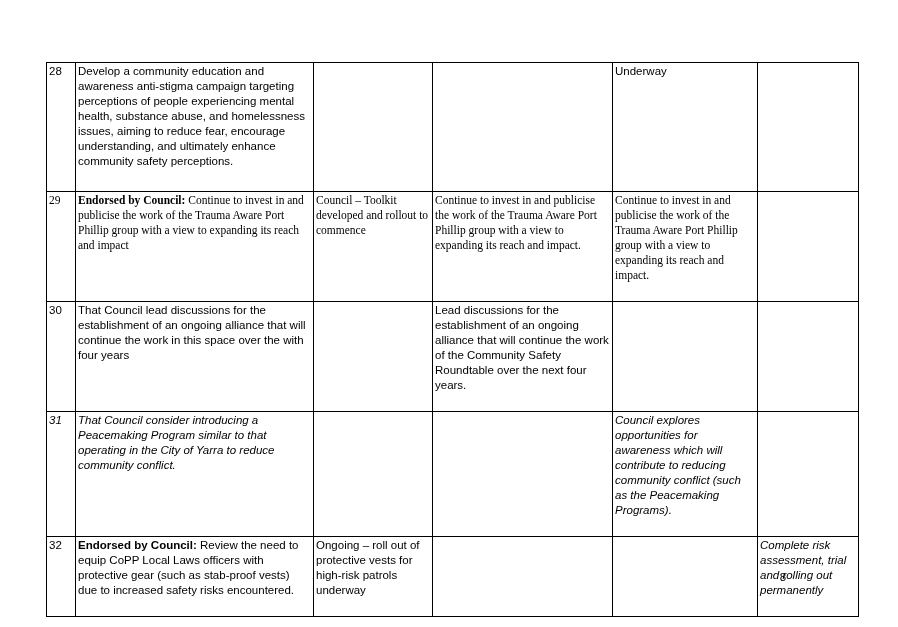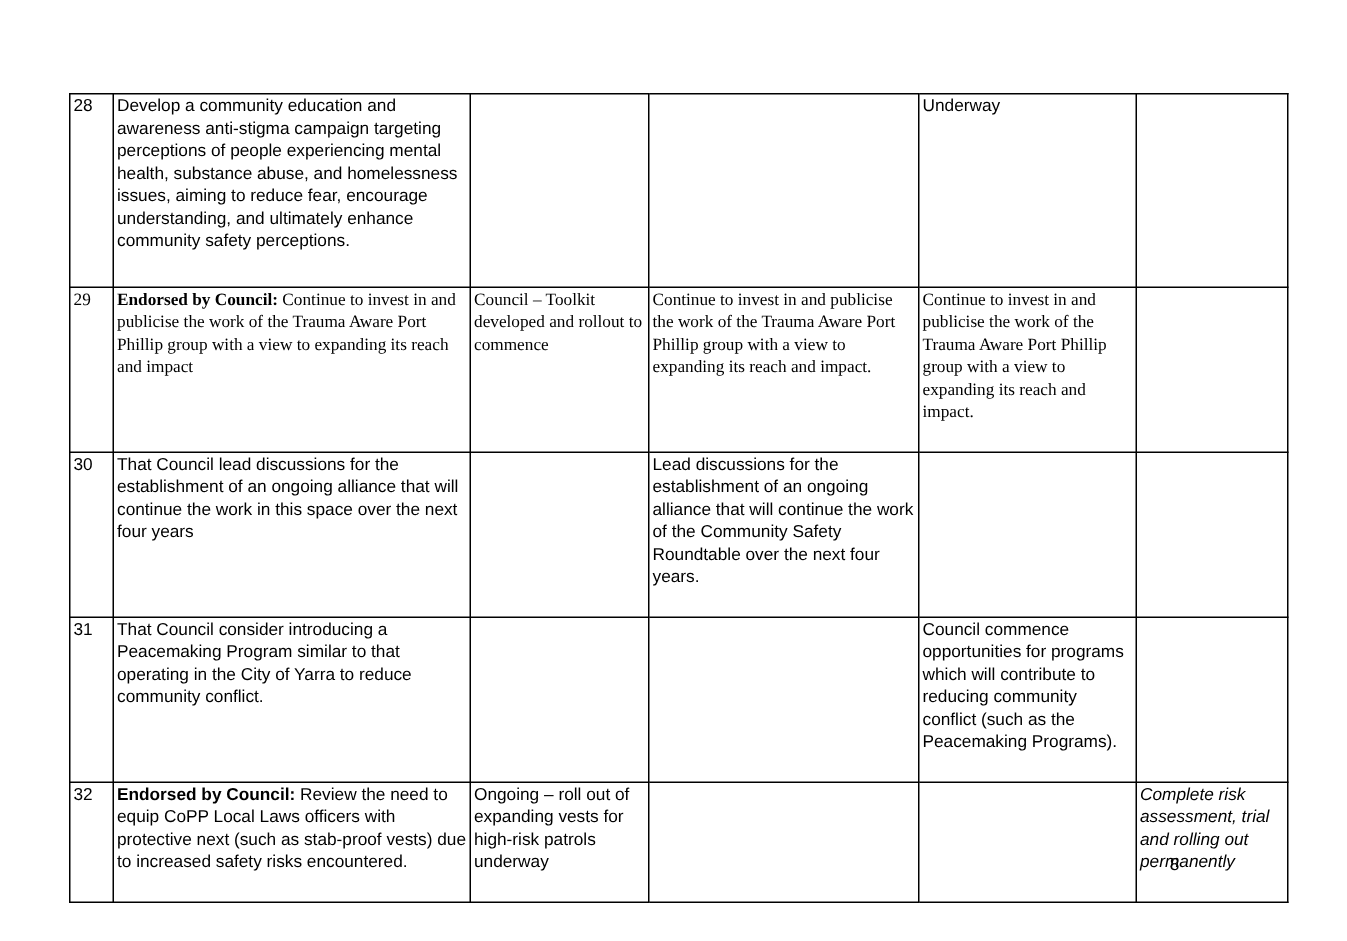--- a/index.html
+++ b/index.html
@@ -29,21 +29,21 @@
     border: 1px solid #000000;
     vertical-align: top;
     padding: 1px 2px 18px 2px;
     overflow: hidden;
     word-wrap: break-word;
   }
   td.num-cell { padding-left: 2px; }
   tr.r0 { height: 129px; }
   tr.r1 { height: 99px; font-family: Liberation Serif, serif; }
   tr.r2 { height: 99px; }
-  tr.r3 { height: 99px; }
+  tr.r3 { height: 99px; font-style: italic; }
   tr.r4 { height: 64px; }
   .bold-lead { font-weight: bold; }
   td.notes-cell { font-style: italic; margin-left: 20px; }
   .page-number {
     position: absolute;
     left: 770px;
     top: 570px;
     width: 26px;
     text-align: center;
     font-size: 11.5px;
@@ -75,38 +75,38 @@
       <tr class="r1">
         <td class="num-cell"><span>29</span></td>
         <td><span class="bold-lead">Endorsed by Council:</span><span> Continue to invest in and publicise the work of the Trauma Aware Port Phillip group with a view to expanding its reach and impact</span></td>
         <td>Council – Toolkit developed and rollout to commence</td>
         <td>Continue to invest in and publicise the work of the Trauma Aware Port Phillip group with a view to expanding its reach and impact.</td>
         <td>Continue to invest in and publicise the work of the Trauma Aware Port Phillip group with a view to expanding its reach and impact.</td>
         <td class="notes-cell"></td>
       </tr>
       <tr class="r2">
         <td class="num-cell"><span>30</span></td>
-        <td><span class="bold-lead"></span><span>That Council lead discussions for the establishment of an ongoing alliance that will continue the work in this space over the next four years</span></td>
+        <td><span class="bold-lead"></span><span>That Council lead discussions for the establishment of an ongoing alliance that will continue the work in this space over the with four years</span></td>
         <td></td>
         <td>Lead discussions for the establishment of an ongoing alliance that will continue the work of the Community Safety Roundtable over the next four years.</td>
         <td></td>
         <td class="notes-cell"></td>
       </tr>
       <tr class="r3">
         <td class="num-cell"><span>31</span></td>
         <td><span class="bold-lead"></span><span>That Council consider introducing a Peacemaking Program similar to that operating in the City of Yarra to reduce community conflict.</span></td>
         <td></td>
         <td></td>
-        <td>Council commence opportunities for programs which will contribute to reducing community conflict (such as the Peacemaking Programs).</td>
+        <td>Council explores opportunities for awareness which will contribute to reducing community conflict (such as the Peacemaking Programs).</td>
         <td class="notes-cell"></td>
       </tr>
       <tr class="r4">
         <td class="num-cell"><span>32</span></td>
-        <td><span class="bold-lead">Endorsed by Council:</span><span> Review the need to equip CoPP Local Laws officers with protective next (such as stab-proof vests) due to increased safety risks encountered.</span></td>
-        <td>Ongoing – roll out of expanding vests for high-risk patrols underway</td>
+        <td><span class="bold-lead">Endorsed by Council:</span><span> Review the need to equip CoPP Local Laws officers with protective gear (such as stab-proof vests) due to increased safety risks encountered.</span></td>
+        <td>Ongoing – roll out of protective vests for high-risk patrols underway</td>
         <td></td>
         <td></td>
         <td class="notes-cell">Complete risk assessment, trial and rolling out permanently</td>
       </tr>
     </tbody>
   </table>
 
   <div class="page-number">8</div>
 
 </div>

